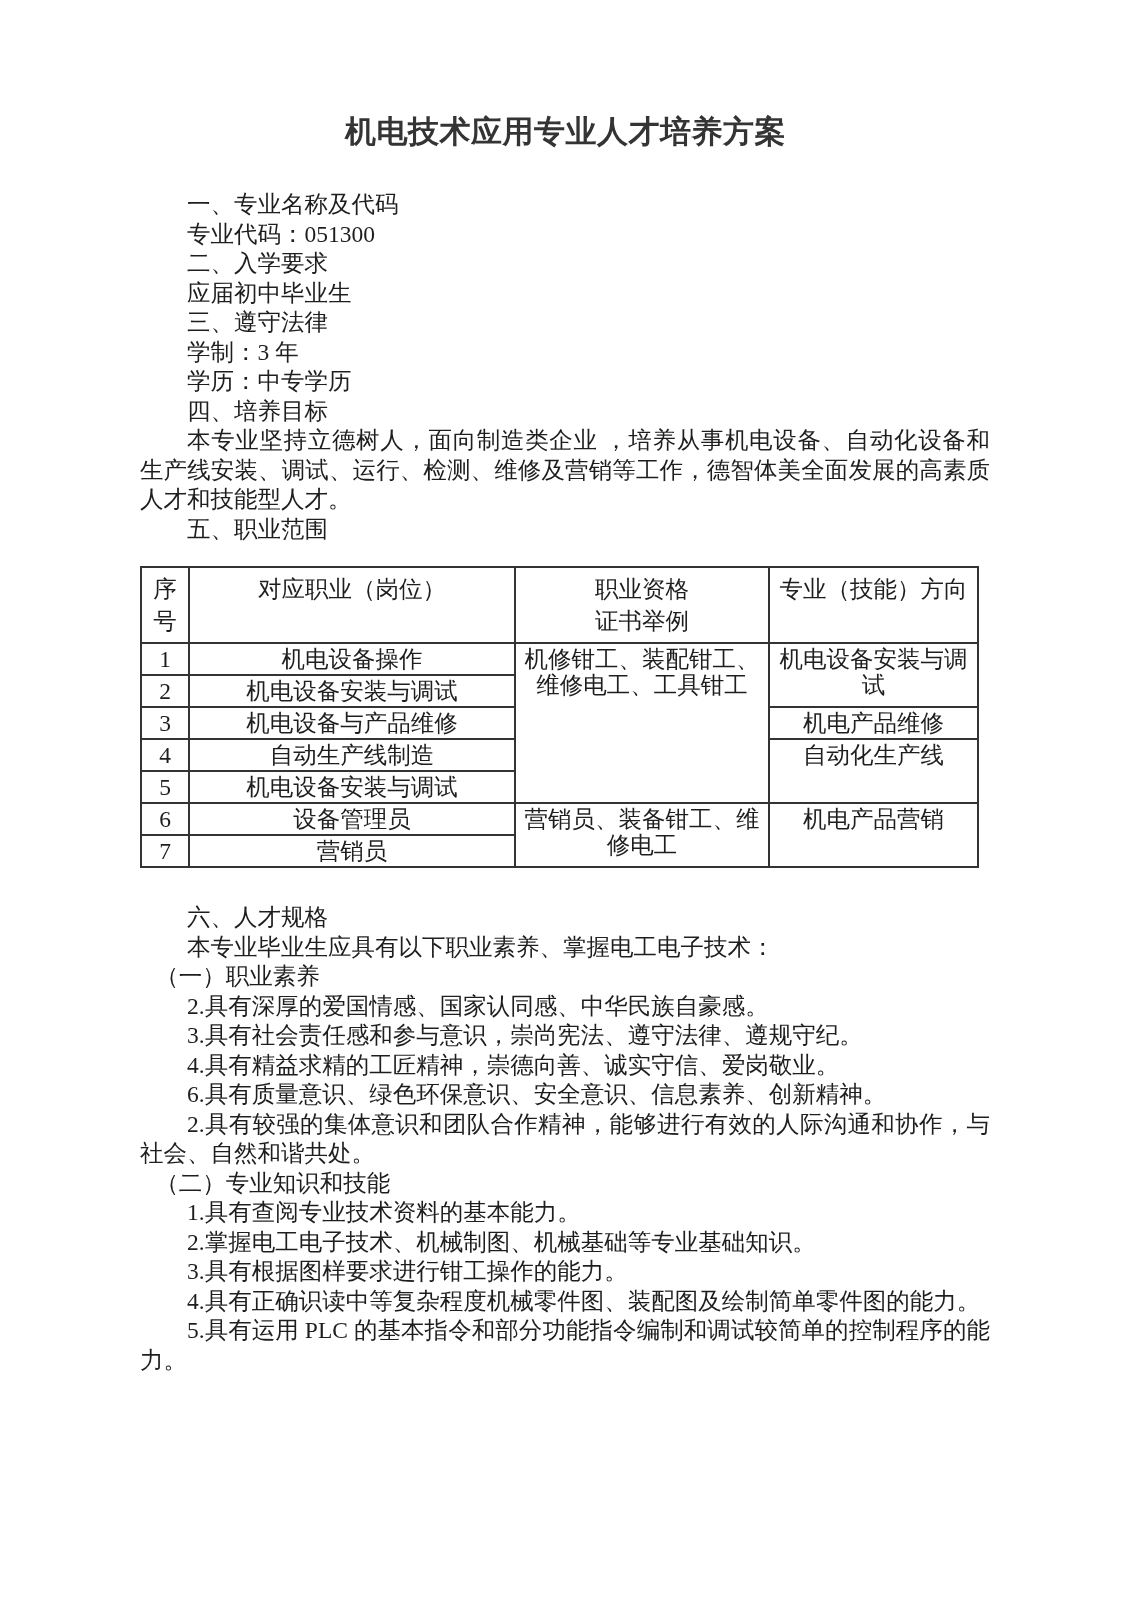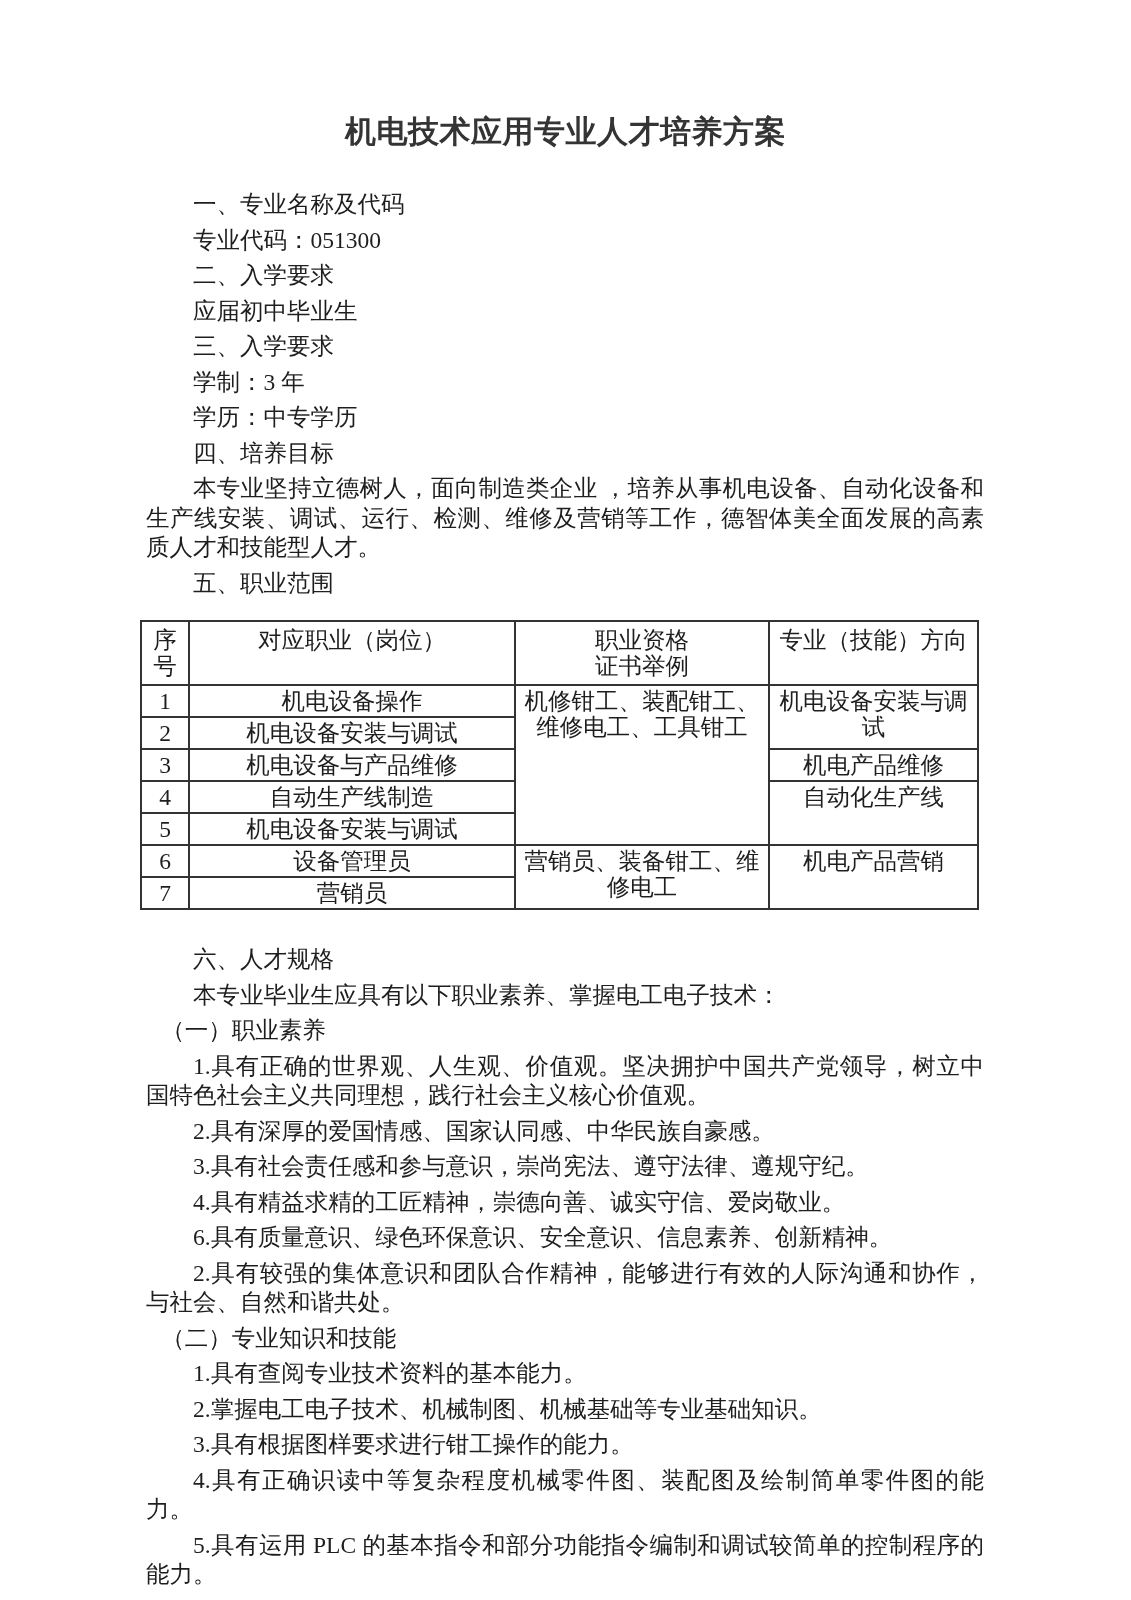--- a/index.html
+++ b/index.html
@@ -23,42 +23,42 @@
     line-height: 44px;
     color: #343434;
     letter-spacing: 0.5px;
   }
   .content {
     margin: 0 141px 0 140px;
     font-size: 23.5px;
     line-height: 29.5px;
   }
   .content p {
-    margin: 6px;
+    margin: 0;
     text-align: justify;
   }
   .p2 { text-indent: 2em; }
   .pp { text-indent: 0.65em; }
   table.occ {
     border-collapse: collapse;
     table-layout: fixed;
     width: 837px;
     margin: 22px 0 35px 0;
   }
   table.occ th, table.occ td {
     border: 2px solid #333333;
     font-size: 23.5px;
     text-align: center;
     vertical-align: top;
     box-sizing: border-box;
     overflow: hidden;
   }
   table.occ th {
     font-weight: normal;
-    line-height: 26px;
+    line-height: 32px;
     padding: 5px 4px;
     font-family: Liberation Serif, serif;
   }
   table.occ td {
     line-height: 26px;
     padding: 2px 4px;
   }
   .col-no   { width: 48px;  }
   .col-job  { width: 326px; }
   .col-cert { width: 254px; }
@@ -70,21 +70,21 @@
 <body>
 
 <div class="page">
   <h1 class="doc-title">机电技术应用专业人才培养方案</h1>
 
   <div class="content">
     <p class="p2">一、专业名称及代码</p>
     <p class="p2">专业代码：051300</p>
     <p class="p2">二、入学要求</p>
     <p class="p2">应届初中毕业生</p>
-    <p class="p2">三、入学要求</p>
+    <p class="p2">三、遵守法律</p>
     <p class="p2">学制：3 年</p>
     <p class="p2">学历：中专学历</p>
     <p class="p2">四、培养目标</p>
     <p class="p2">本专业坚持立德树人，面向制造类企业 ，培养从事机电设备、自动化设备和生产线安装、调试、运行、检测、维修及营销等工作，德智体美全面发展的高素质人才和技能型人才。</p>
     <p class="p2">五、职业范围</p>
 
     <table class="occ">
       <colgroup>
         <col class="col-no">
           <col class="col-job">
@@ -132,21 +132,20 @@
         <tr>
           <td>7</td>
           <td>营销员</td>
         </tr>
       </tbody>
     </table>
 
     <p class="p2">六、人才规格</p>
     <p class="p2">本专业毕业生应具有以下职业素养、掌握电工电子技术：</p>
     <p class="pp">（一）职业素养</p>
-    <p class="p2">1.具有正确的世界观、人生观、价值观。坚决拥护中国共产党领导，树立中国特色社会主义共同理想，践行社会主义核心价值观。</p>
     <p class="p2">2.具有深厚的爱国情感、国家认同感、中华民族自豪感。</p>
     <p class="p2">3.具有社会责任感和参与意识，崇尚宪法、遵守法律、遵规守纪。</p>
     <p class="p2">4.具有精益求精的工匠精神，崇德向善、诚实守信、爱岗敬业。</p>
     <p class="p2">6.具有质量意识、绿色环保意识、安全意识、信息素养、创新精神。</p>
     <p class="p2">2.具有较强的集体意识和团队合作精神，能够进行有效的人际沟通和协作，与社会、自然和谐共处。</p>
     <p class="pp">（二）专业知识和技能</p>
     <p class="p2">1.具有查阅专业技术资料的基本能力。</p>
     <p class="p2">2.掌握电工电子技术、机械制图、机械基础等专业基础知识。</p>
     <p class="p2">3.具有根据图样要求进行钳工操作的能力。</p>
     <p class="p2">4.具有正确识读中等复杂程度机械零件图、装配图及绘制简单零件图的能力。</p>

